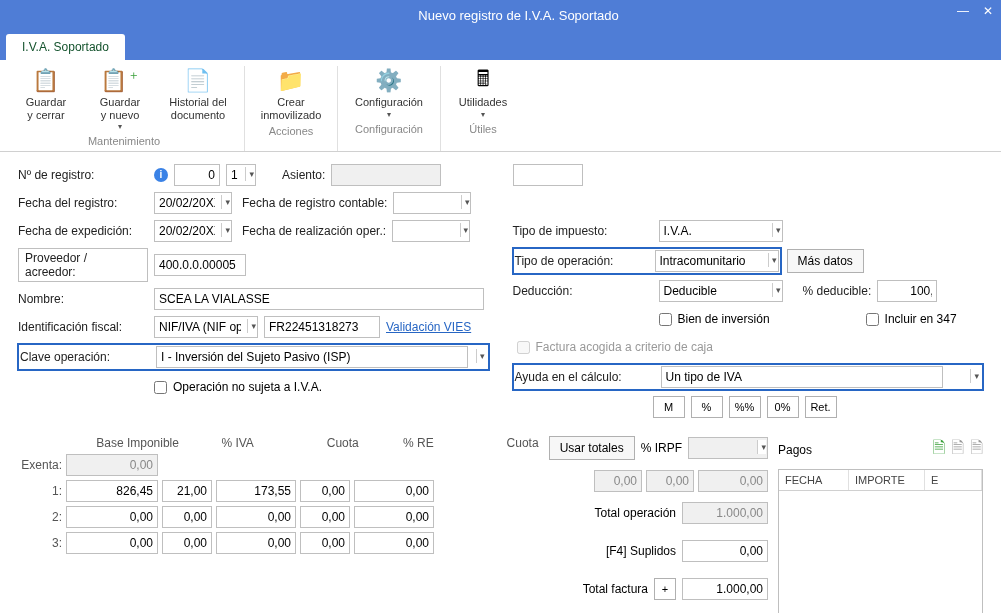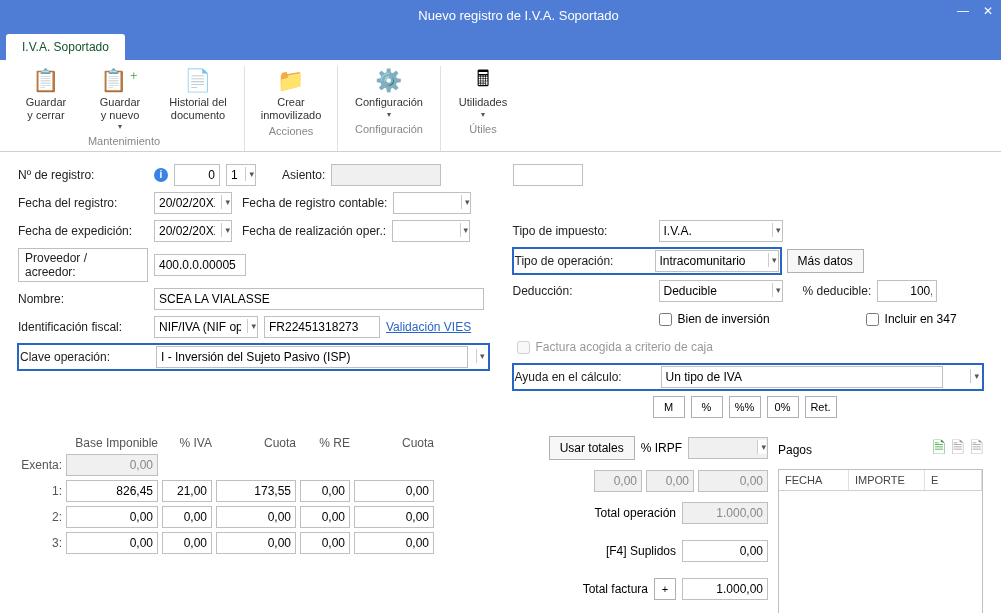--- a/index.html
+++ b/index.html
@@ -35,21 +35,21 @@
 .hl-row { outline: 2px solid #2766c4; outline-offset: -1px; }
 input[type=checkbox]{ height:auto; }
 .chk { display: flex; align-items: center; gap: 6px; }
 .grey { color: #999; }
 .small-btn-row { display: flex; gap: 6px; margin-left: 140px; }
 .small-btn { border: 1px solid #b0b0b0; background: #fff; width: 32px; height: 22px; font-size: 11px; cursor: pointer; }
 .small-lbl { font-size: 10px; color: #888; width: 32px; text-align: center; }
 .table-area { padding: 6px 18px 0; display: flex; gap: 10px; }
 .table-left { flex: 1.4; }
 .table-right { width: 205px; }
-.th-row { display: flex; gap: 4px; font-size: 11px; color: #555; margin-bottom: 4px; }
+.th-row { display: flex; gap: 4px; font-size: 11px; color: #555; margin-bottom: 4px; justify-content: space-between; }
 .th-row > div { text-align: right; }
 .tr-row { display: flex; gap: 4px; margin-bottom: 4px; align-items: center; }
 .tr-row label { width: 44px; text-align: right; color: #555; }
 .tr-row input { }
 .mid-col { display: flex; flex-direction: column; gap: 10px; }
 .tot-row { display: flex; align-items: center; justify-content: flex-end; gap: 6px; margin-bottom: 6px; }
 .tot-row label { text-align: right; }
 .pagos-head { display: flex; align-items: center; gap: 6px; margin-bottom: 6px; }
 .pagos-table { border: 1px solid #bfbfbf; height: 160px; }
 .pagos-table .phead { display: flex; border-bottom: 1px solid #d0d0d0; }
@@ -155,20 +155,27 @@
     <div class="row">
       <label>Identificación fiscal:</label>
       <span class="sel"><input style="width: 104px;" value="NIF/IVA (NIF oper"><span class="caret">▾</span></span>
       <input style="width: 116px;" value="FR22451318273">
       <span class="link">Validación VIES</span>
     </div>
     <div class="row hl-row" style="padding:2px">
       <label>Clave operación:</label>
       <span class="sel" style="flex:1"><input style="width: 312px;" value="I - Inversión del Sujeto Pasivo (ISP)"><span class="caret">▾</span></span>
     </div>
+    <div class="row">
+      <label style="width:130px"></label>
+      <div class="chk">
+          <input type="checkbox" style="">
+          <span>Operación no sujeta a I.V.A.</span>
+        </div>
+    </div>
   </div>
 
   <div class="col">
     <div class="row">
       <input style="width: 70px;">
     </div>
     <div class="row" style="height:6px"></div>
     <div class="row">
       <label class="wide">Tipo de impuesto:</label>
       <span class="sel"><input style="width: 124px;" value="I.V.A."><span class="caret">▾</span></span>

